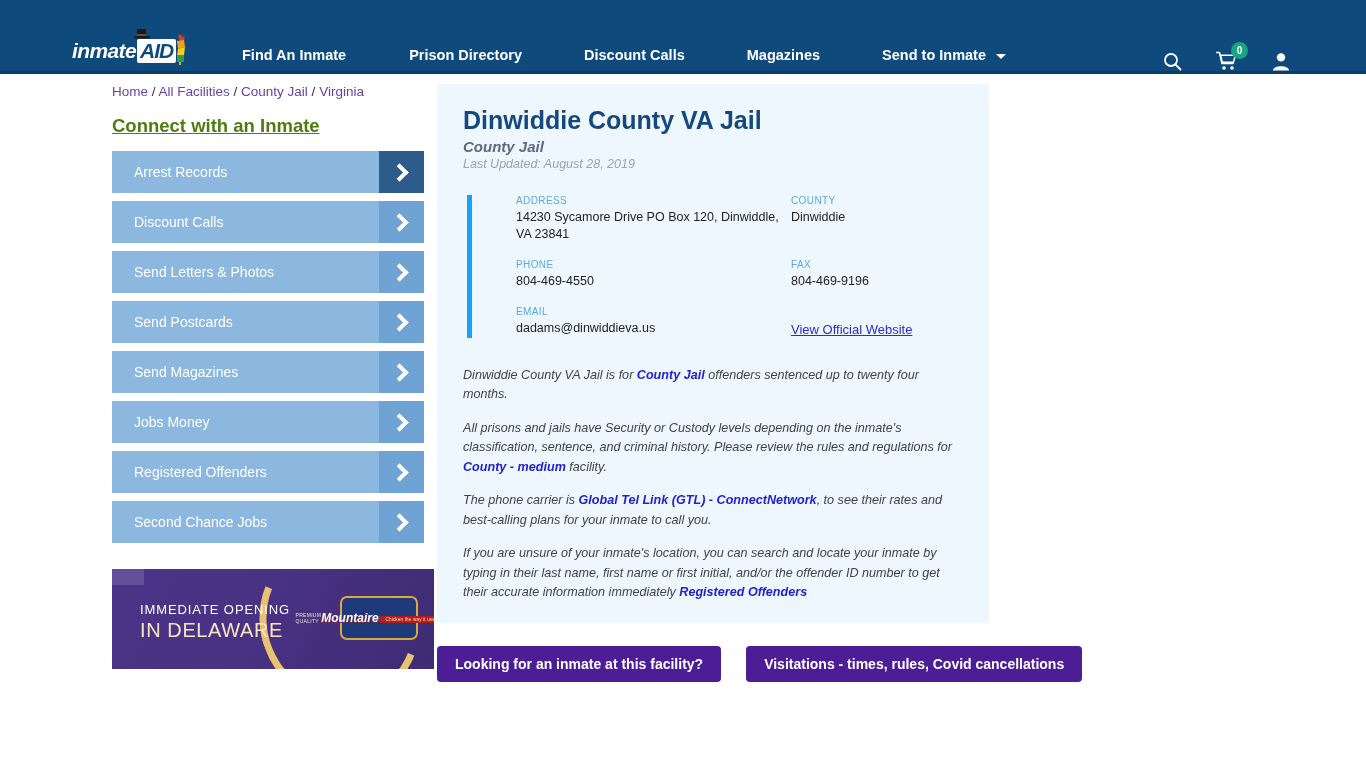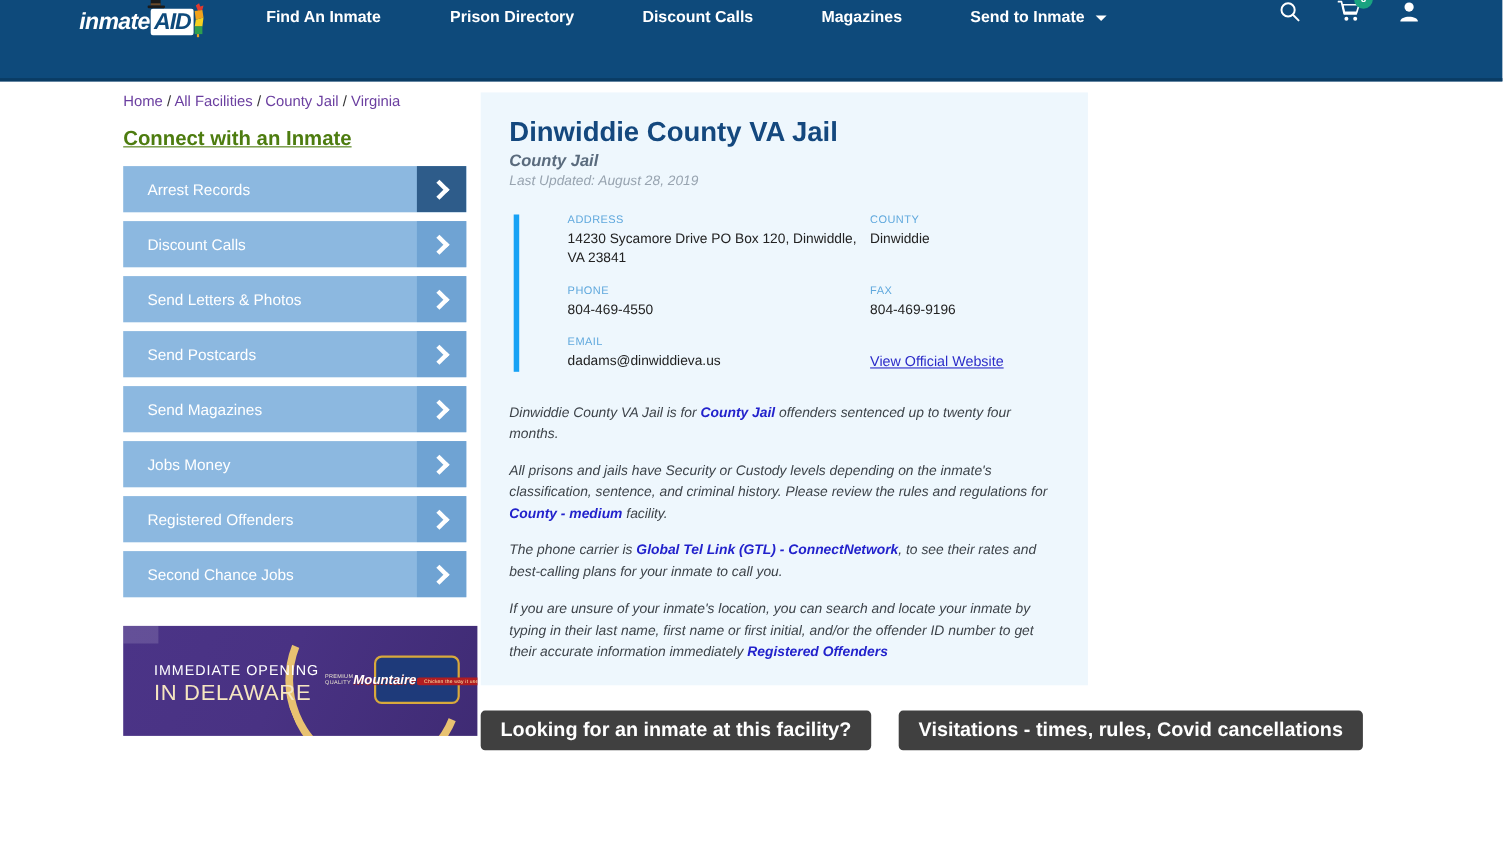--- a/index.html
+++ b/index.html
@@ -9,21 +9,21 @@
     font-family: "Liberation Sans", sans-serif;
     overflow: hidden;
   }
 
   
   .header {
     height: 74px;
     background: #0e4a7b;
     border-bottom: 3px solid #0a3c64;
     display: flex;
-    align-items: flex-start;
+    align-items: flex-end;
     position: relative;
   }
   .logo {
     margin-left: 72px;
     width: 118px; height: 40px;
     display: flex; align-items: center;
     position: relative;
   }
   .logo-text {
     font-size: 21px; font-weight: bold;
@@ -245,22 +245,22 @@
     color: #2222cc; font-weight: bold;
     font-style: italic; text-decoration: none;
     cursor: pointer;
   }
 
   .cta-row {
     display: flex; gap: 25px;
     margin-top: 23px;
   }
   .cta-btn {
-    background: #404040; color: #ffffff;
-    font-size: 18px; font-weight: bold;
+    background: #4c1d95; color: #ffffff;
+    font-size: 14px; font-weight: bold;
     border: none; border-radius: 4px;
     padding: 0 18px; height: 36px;
     cursor: pointer; white-space: nowrap;
     font-family: "Liberation Sans", sans-serif;
   }
 </style>
 </head>
 <body>
 
 <div class="header">

